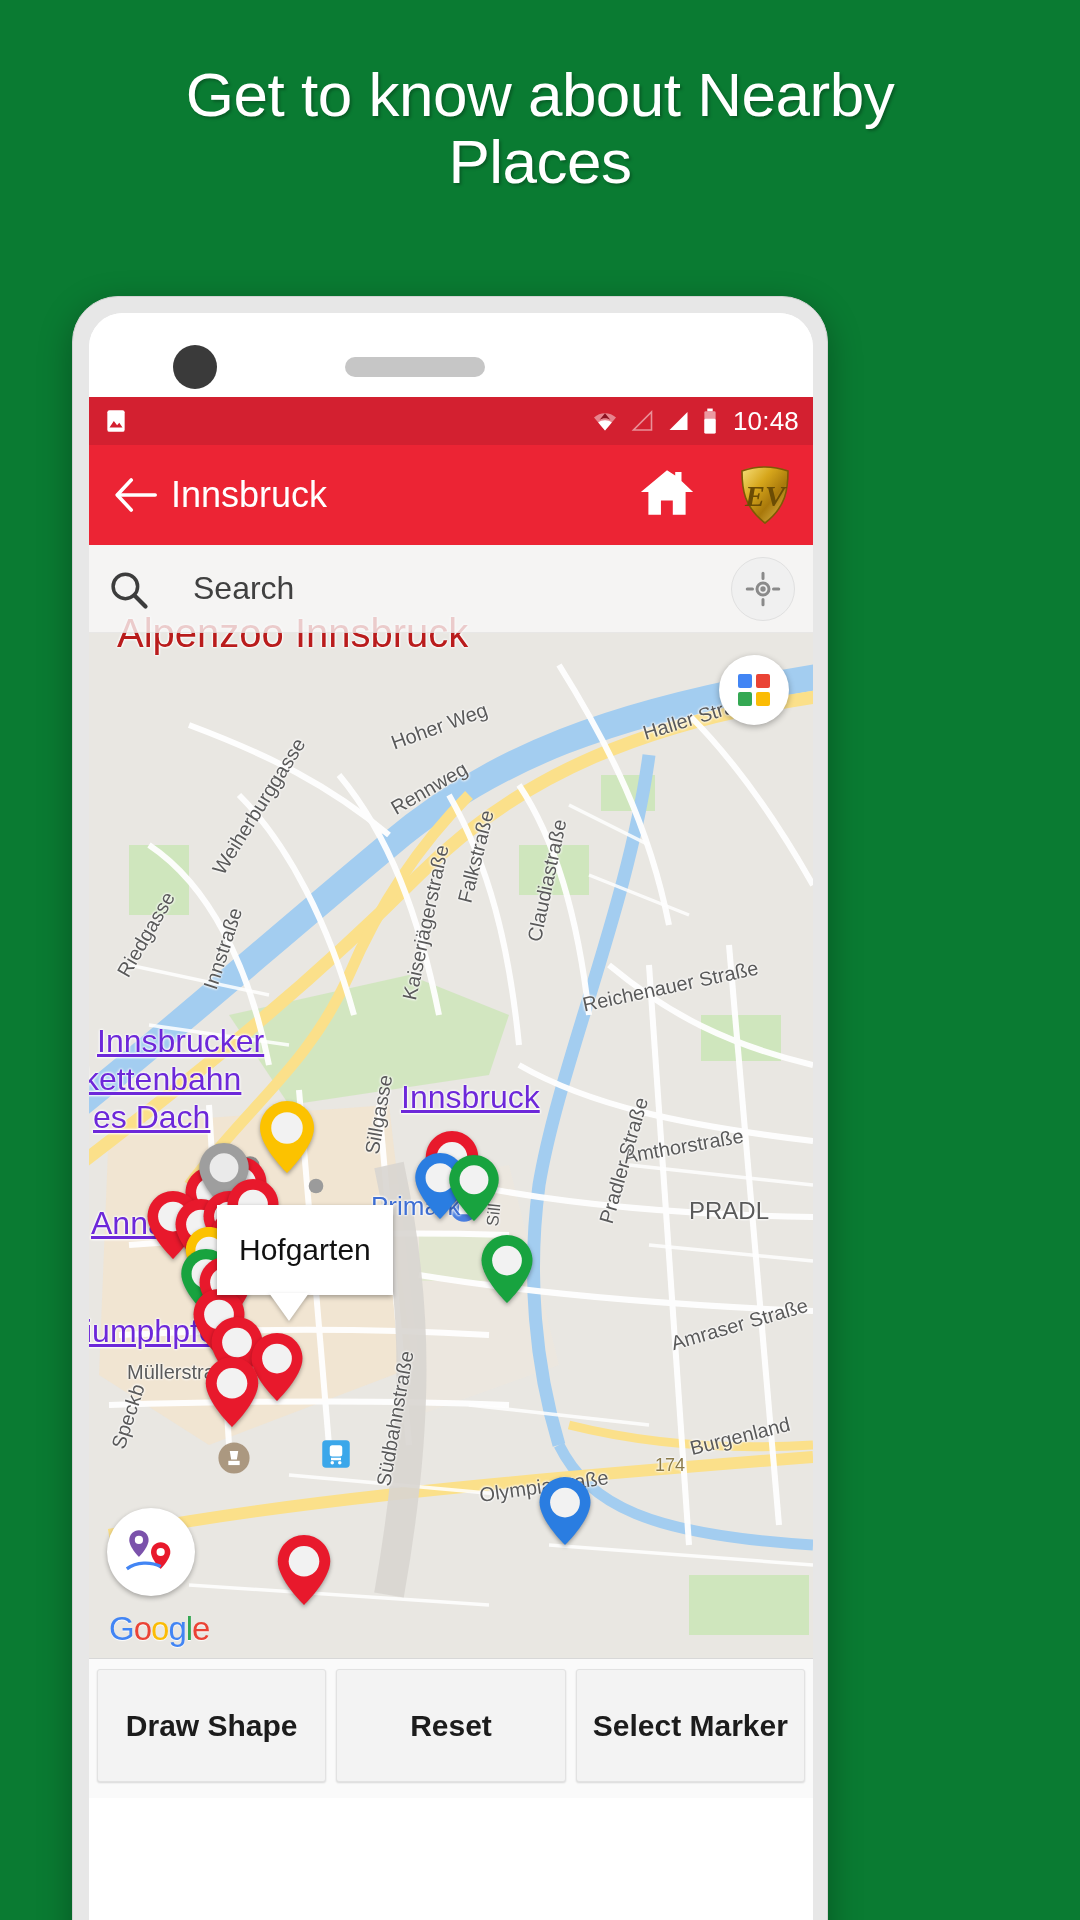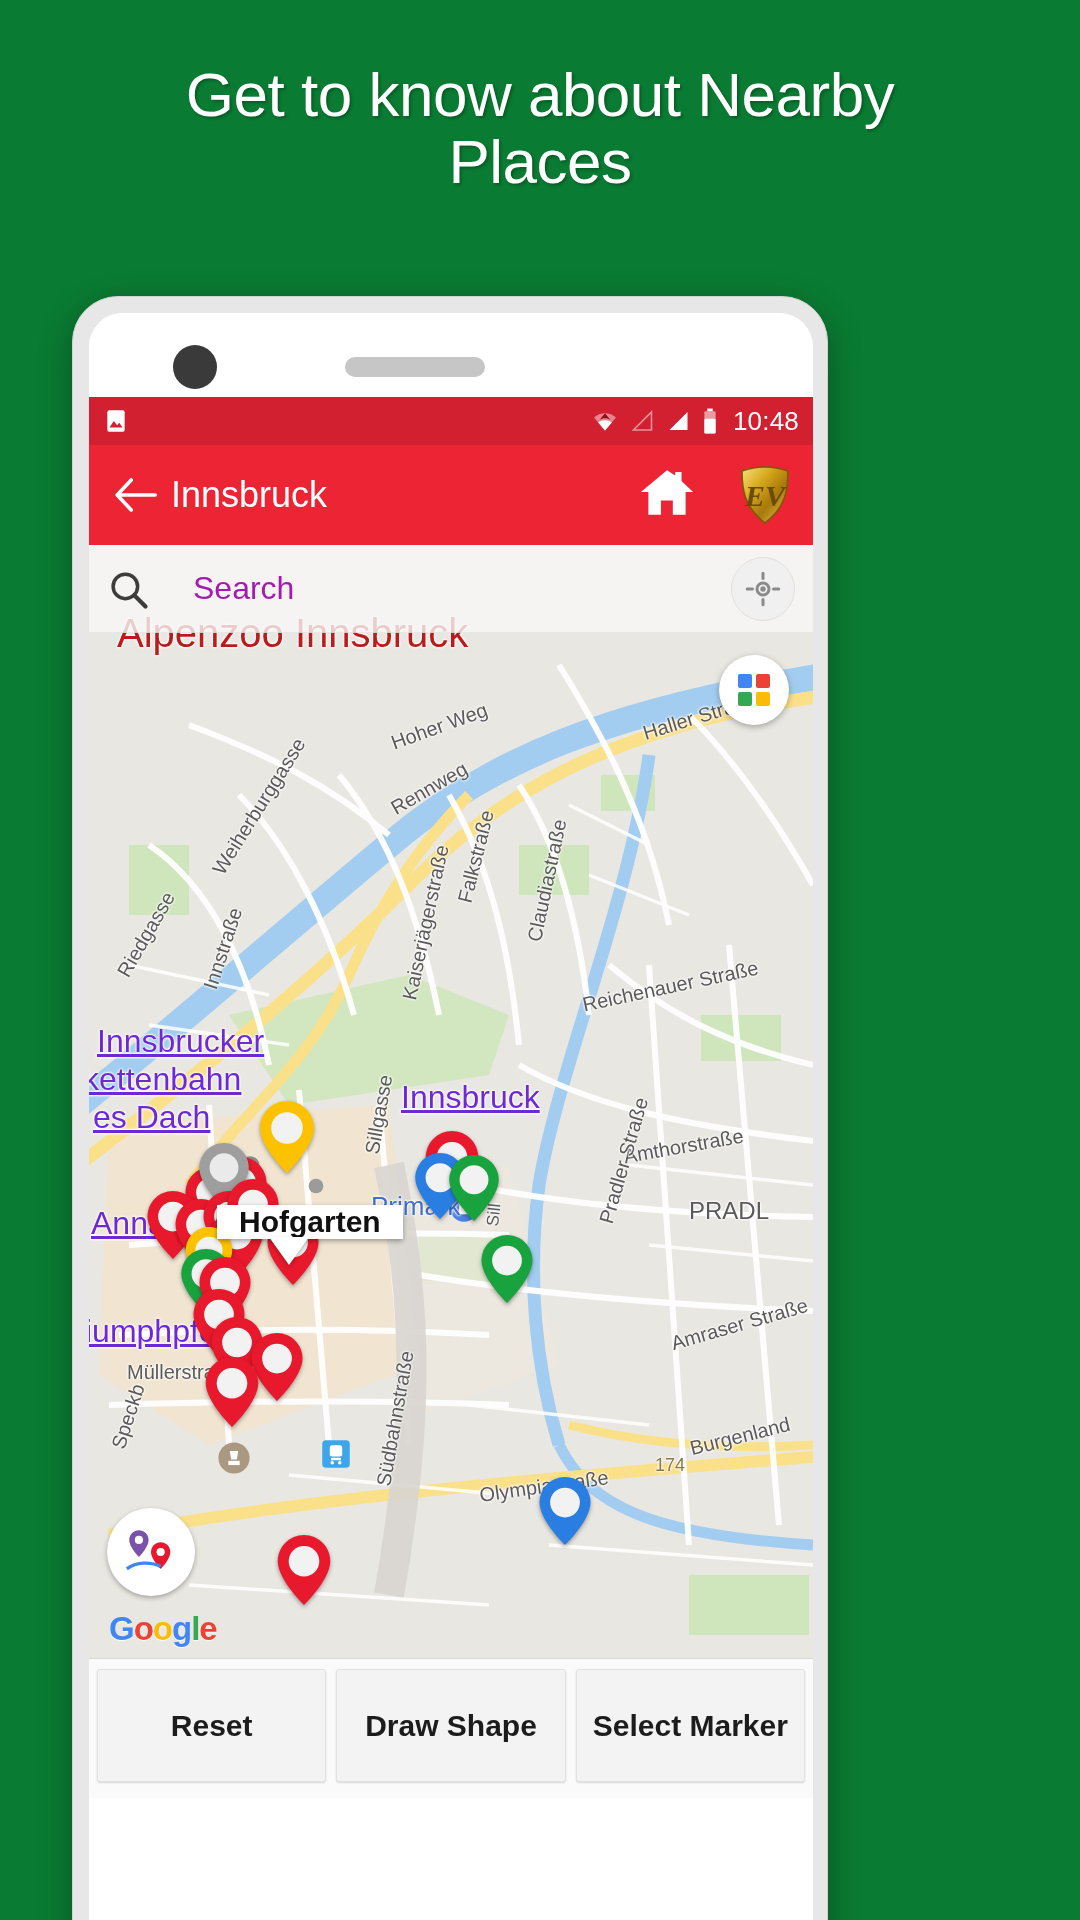--- a/index.html
+++ b/index.html
@@ -108,21 +108,21 @@
 
   .searchbar {
     position: absolute; left: 0; top: 0;
     width: 100%; height: 88px;
     background: rgba(247,247,247,0.80);
     display: flex; align-items: center;
     padding: 0 18px;
     z-index: 20;
     border-bottom: 1px solid rgba(0,0,0,0.05);
   }
-  .search-ph { font-size: 32px; color: #a21caf; margin-left: 44px; }
+  .search-ph { font-size: 32px; color: #404040; margin-left: 44px; }
   .loc-btn {
     position: absolute; right: 18px; top: 12px;
     width: 64px; height: 64px; border-radius: 50%;
     background: #f0f0f0; border: 1px solid #e0e0e0;
     display:flex; align-items:center; justify-content:center;
     z-index: 21;
   }
   .layers-btn {
     position: absolute; right: 24px; top: 110px;
     width: 70px; height: 70px; border-radius: 50%;
@@ -133,41 +133,41 @@
   .layer-grid { display:grid; grid-template-columns: 14px 14px; grid-template-rows: 14px 14px; gap: 4px; }
   .layer-grid i { display:block; border-radius:2px; }
 
   
   .infowin {
     position: absolute;
     left: 128px; top: 660px;
     z-index: 18;
   }
   .infowin .bubble {
-    background: #fff; padding: 0 22px;
-    font-size: 30px; font-weight: bold; color:#111;
+    background: #fff; padding: 28px 22px;
+    font-size: 30px; font-weight: normal; color:#111;
     box-shadow: 0 2px 5px rgba(0,0,0,0.35);
     white-space: nowrap;
   }
   .infowin .tail {
     position:absolute; left: 52px; bottom: -26px;
     width: 0; height: 0;
     border-left: 20px solid transparent;
     border-right: 20px solid transparent;
     border-top: 28px solid #fff;
     filter: drop-shadow(0 2px 2px rgba(0,0,0,0.25));
   }
 
   
   .pin { position:absolute; z-index: 12; }
   .pin svg { display:block; filter: drop-shadow(0 2px 2px rgba(0,0,0,0.35)); }
 
   .google-wm {
     position:absolute; left: 20px; bottom: 10px; z-index: 19;
-    font-size: 33px; font-weight: 700; letter-spacing: -1px;
+    font-size: 33px; font-weight: 400; letter-spacing: -1px;
   }
   .google-wm span { text-shadow: 0 1px 1px rgba(255,255,255,0.9); }
   .gmark {
     position:absolute; left: 18px; bottom: 62px;
     width: 88px; height: 88px; border-radius:50%;
     background:#fff; box-shadow: 0 2px 5px rgba(0,0,0,0.3);
     display:flex;align-items:center;justify-content:center; z-index:19;
   }
 
   
@@ -575,20 +575,20 @@
           <circle cx="16" cy="12" r="1.7" fill="#fff"></circle>
           <path d="M2 19c4-3 10-3 14-1" fill="none" stroke="#4285f4" stroke-width="1.4"></path>
         </svg>
       </div>
       <div class="google-wm">
         <span style="color:#4285f4">G</span><span style="color:#ea4335">o</span><span style="color:#fbbc05">o</span><span style="color:#4285f4">g</span><span style="color:#34a853">l</span><span style="color:#ea4335">e</span>
       </div>
     </div>
 
     <div class="bottombar">
+      <div class="btn">Draw Shape</div>
       <div class="btn">Reset</div>
-      <div class="btn">Draw Shape</div>
       <div class="btn">Select Marker</div>
     </div>
     <div class="navbar-strip"></div>
 
   </div>
 </div>
 
 </body></html>

